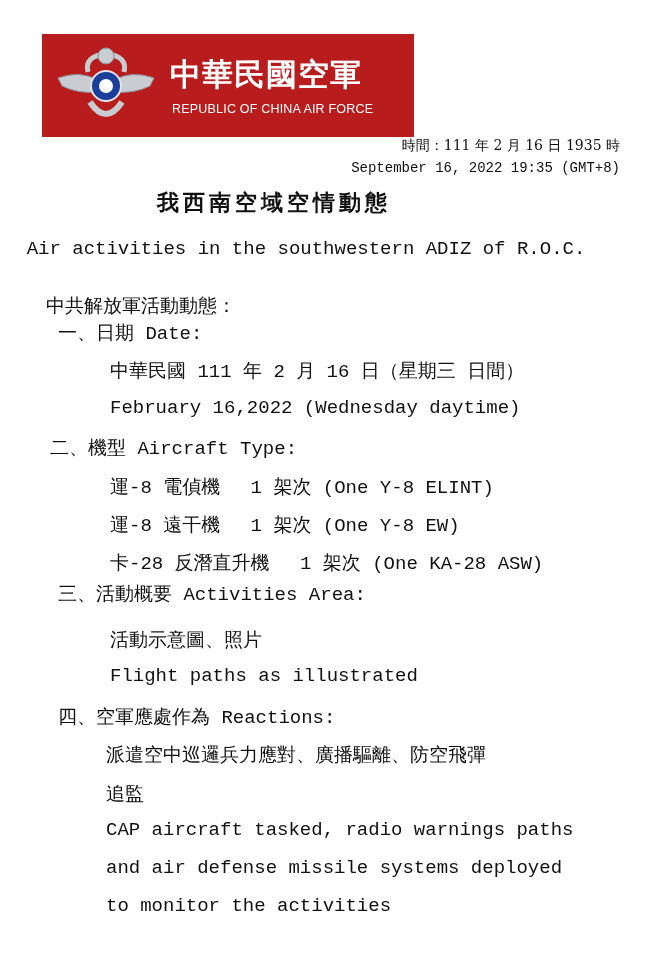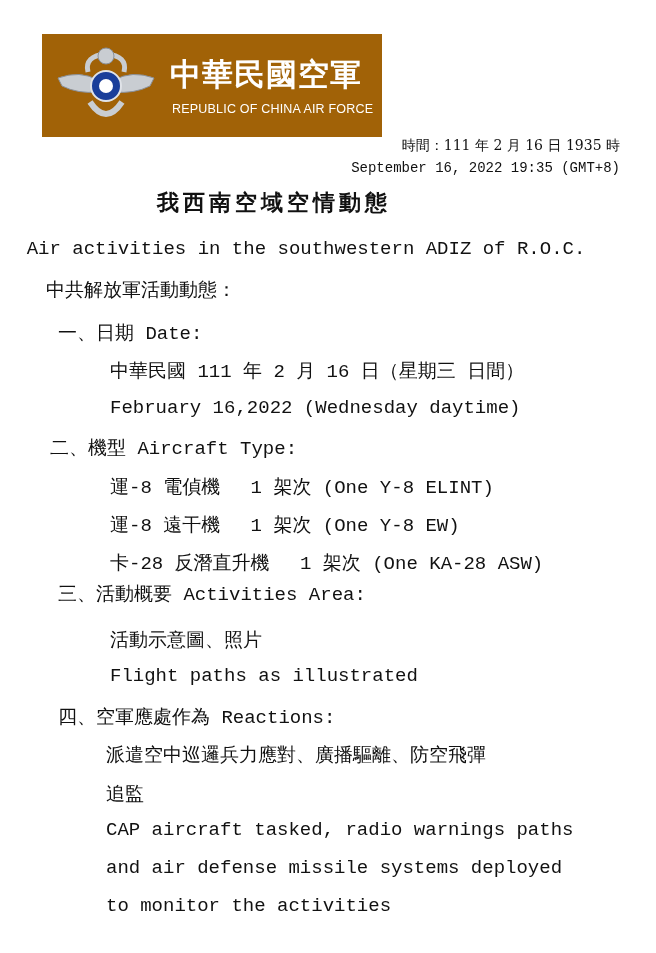--- a/index.html
+++ b/index.html
@@ -2,22 +2,22 @@
 <html><head>
 <meta charset="utf-8">
 <style>
   html, body { margin: 0; padding: 0; }
   body {
     width: 656px; height: 953px; background: #ffffff; position: relative;
     font-family: "DejaVu Serif", "Liberation Serif", serif; color: #111;
     overflow: hidden;
   }
   .banner {
-    position: absolute; left: 42px; top: 34px; width: 340px; height: 103px;
-    background: #a16207; box-sizing: border-box;
+    position: absolute; left: 42px; top: 34px; width: 372px; height: 103px;
+    background: #b91c1c; box-sizing: border-box;
   }
   .emblem { position: absolute; left: 12px; top: 8px; width: 104px; height: 88px; }
   .banner-zh {
     position: absolute; left: 128px; top: 20px; color: #fff;
     font-family: "DejaVu Sans", sans-serif; font-weight: bold; font-size: 31px; letter-spacing: 1px;
   }
   .banner-en {
     position: absolute; left: 130px; top: 68px; color: #fff;
     font-family: "Liberation Sans", sans-serif; font-size: 12.5px; letter-spacing: 0.2px;
   }
@@ -45,21 +45,21 @@
   <div class="banner-zh">中華民國空軍</div>
   <div class="banner-en">REPUBLIC OF CHINA AIR FORCE</div>
 </div>
 
 <div class="abs time-zh">時間：111 年 2 月 16 日 1935 時</div>
 <div class="abs time-en">September 16, 2022 19:35 (GMT+8)</div>
 
 <div class="abs title-zh">我西南空域空情動態</div>
 <div class="abs title-en">Air activities in the southwestern ADIZ of R.O.C.</div>
 
-<div class="abs t t-zh" style="left:46px; top:277px;">中共解放軍活動動態：</div>
+<div class="abs t t-zh" style="left:46px; top:293px;">中共解放軍活動動態：</div>
 
 <div class="abs t" style="left:58px; top:320px;">一、日期 Date:</div>
 <div class="abs t" style="left:110px; top:358px;">中華民國 111 年 2 月 16 日（星期三 日間）</div>
 <div class="abs t" style="left:110px; top:397px;">February 16,2022 (Wednesday daytime)</div>
 
 <div class="abs t" style="left:50px; top:435px;">二、機型 Aircraft Type:</div>
 <div class="abs t" style="left:110px; top:474px;">運-8 電偵機　 1 架次 (One Y-8 ELINT)</div>
 <div class="abs t" style="left:110px; top:512px;">運-8 遠干機　 1 架次 (One Y-8 EW)</div>
 <div class="abs t" style="left:110px; top:550px;">卡-28 反潛直升機　 1 架次 (One KA-28 ASW)</div>
 

